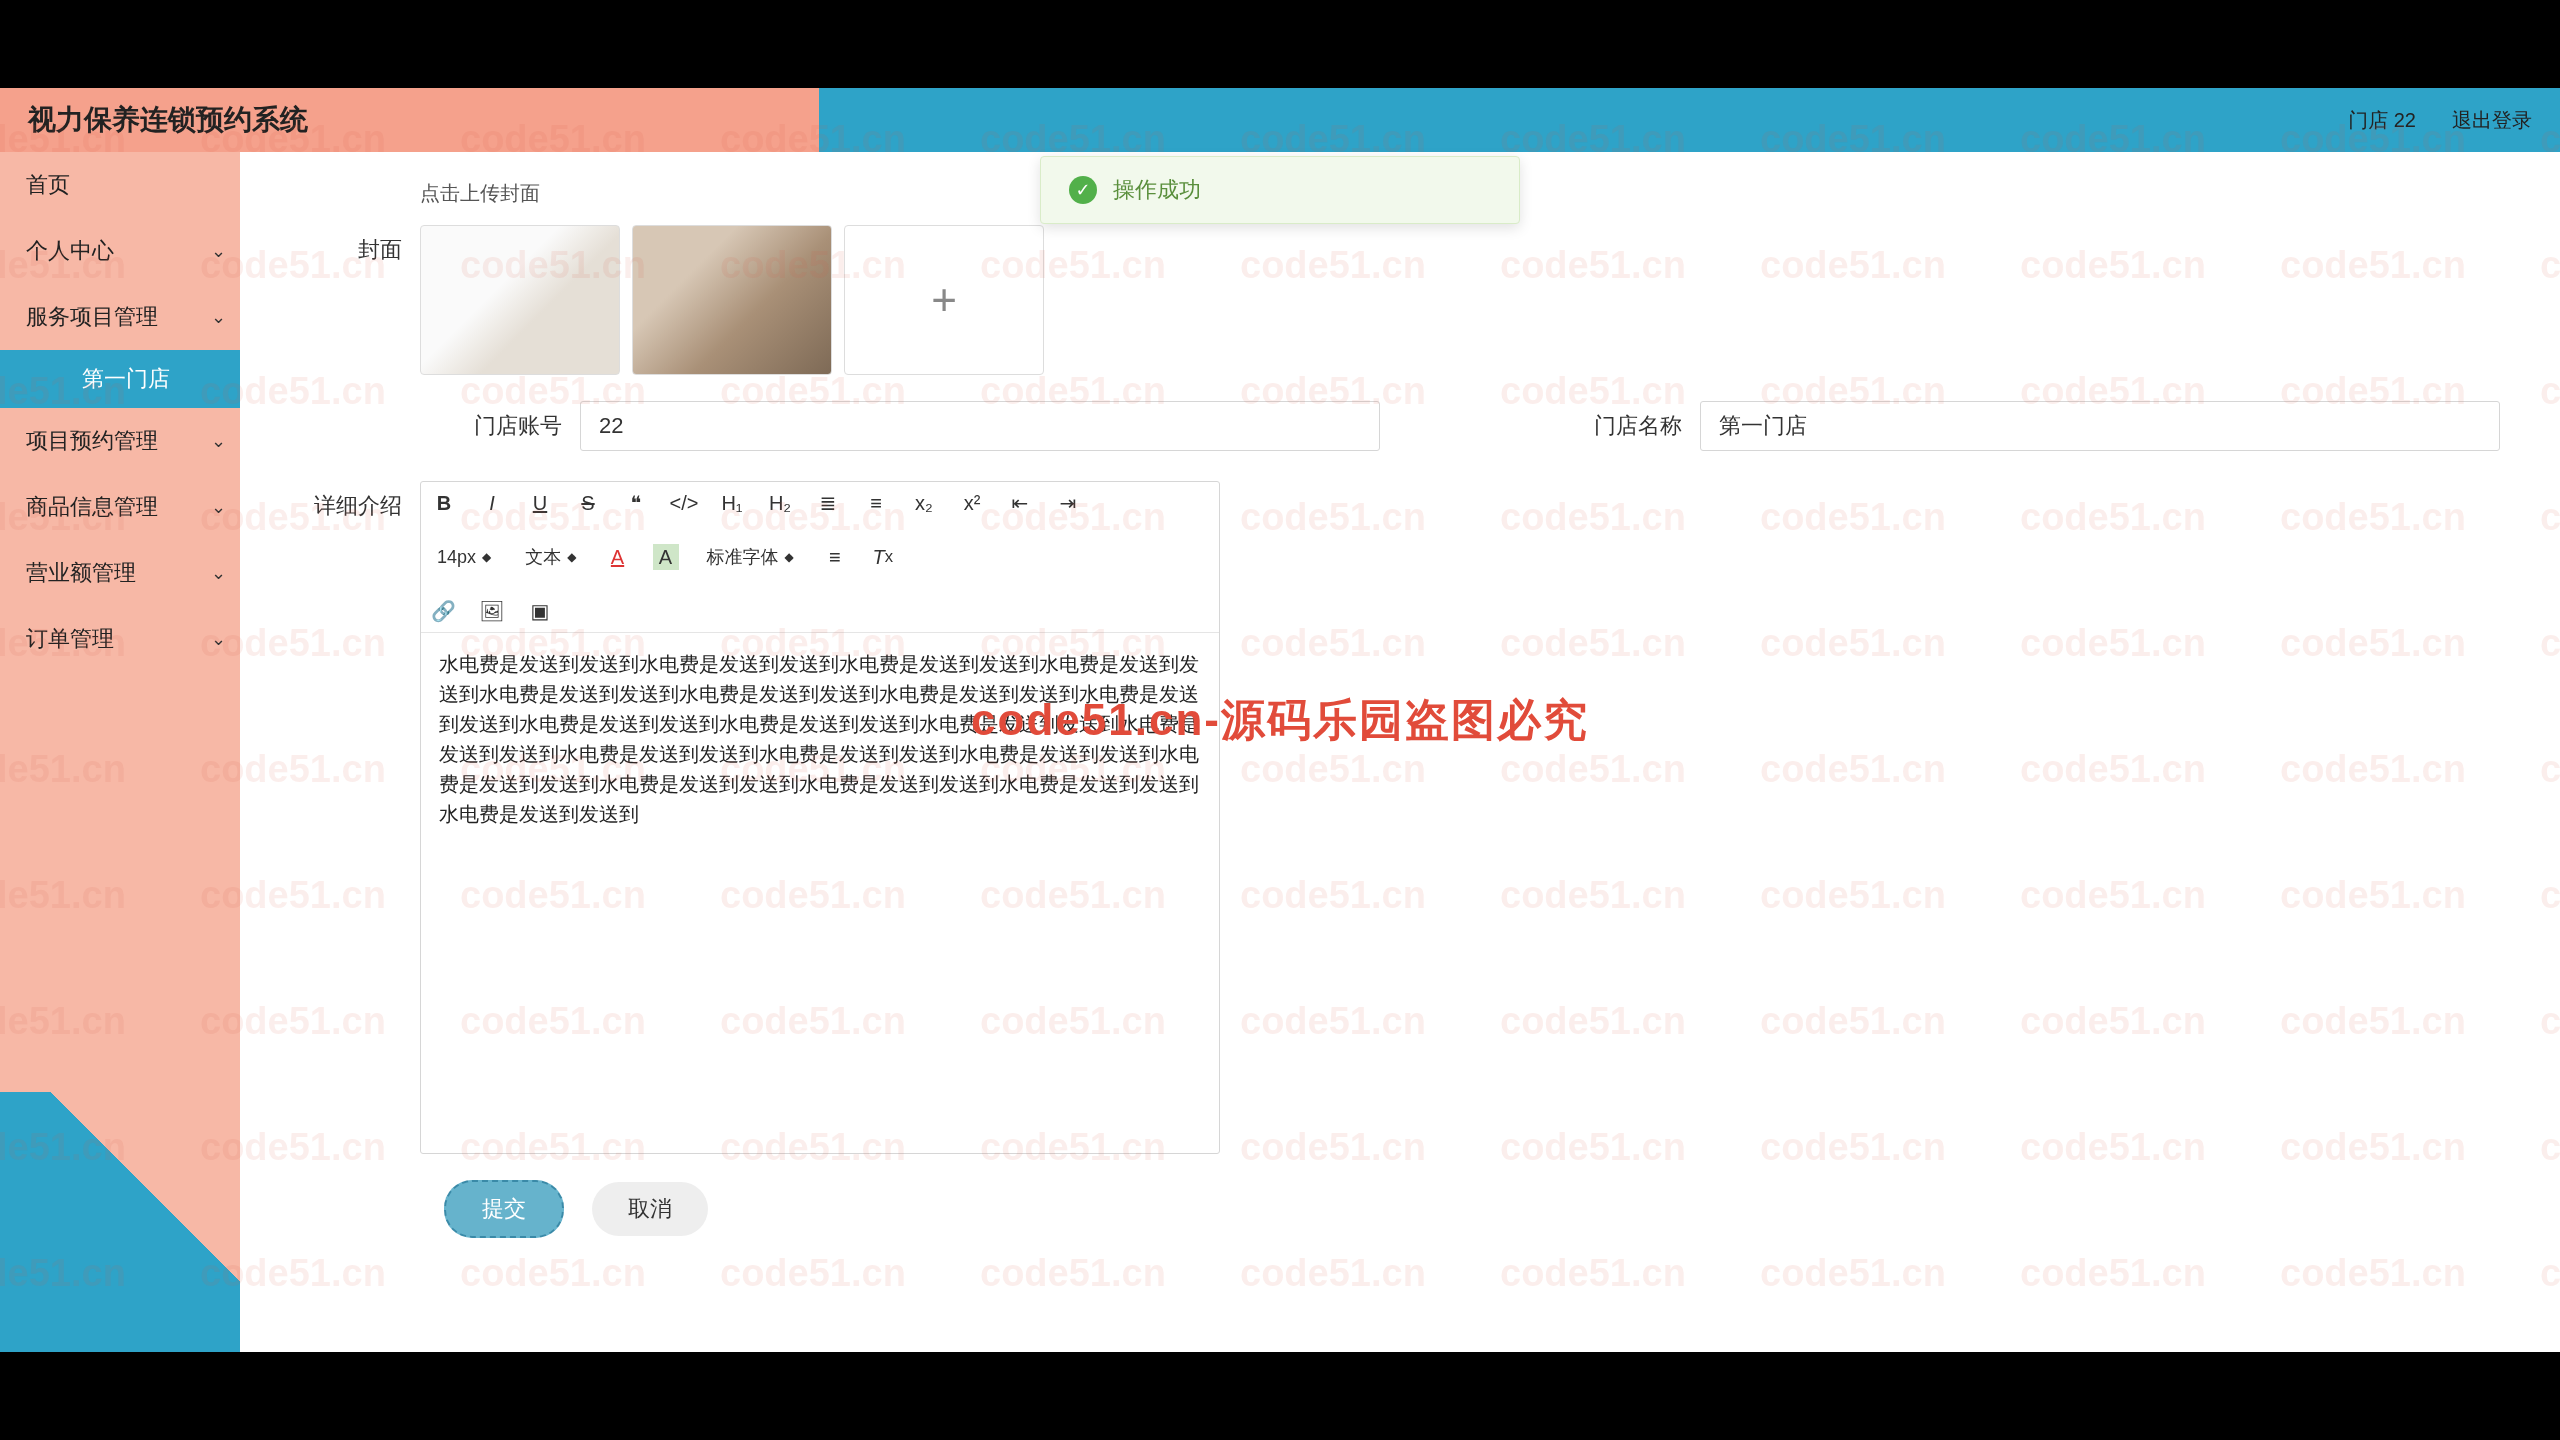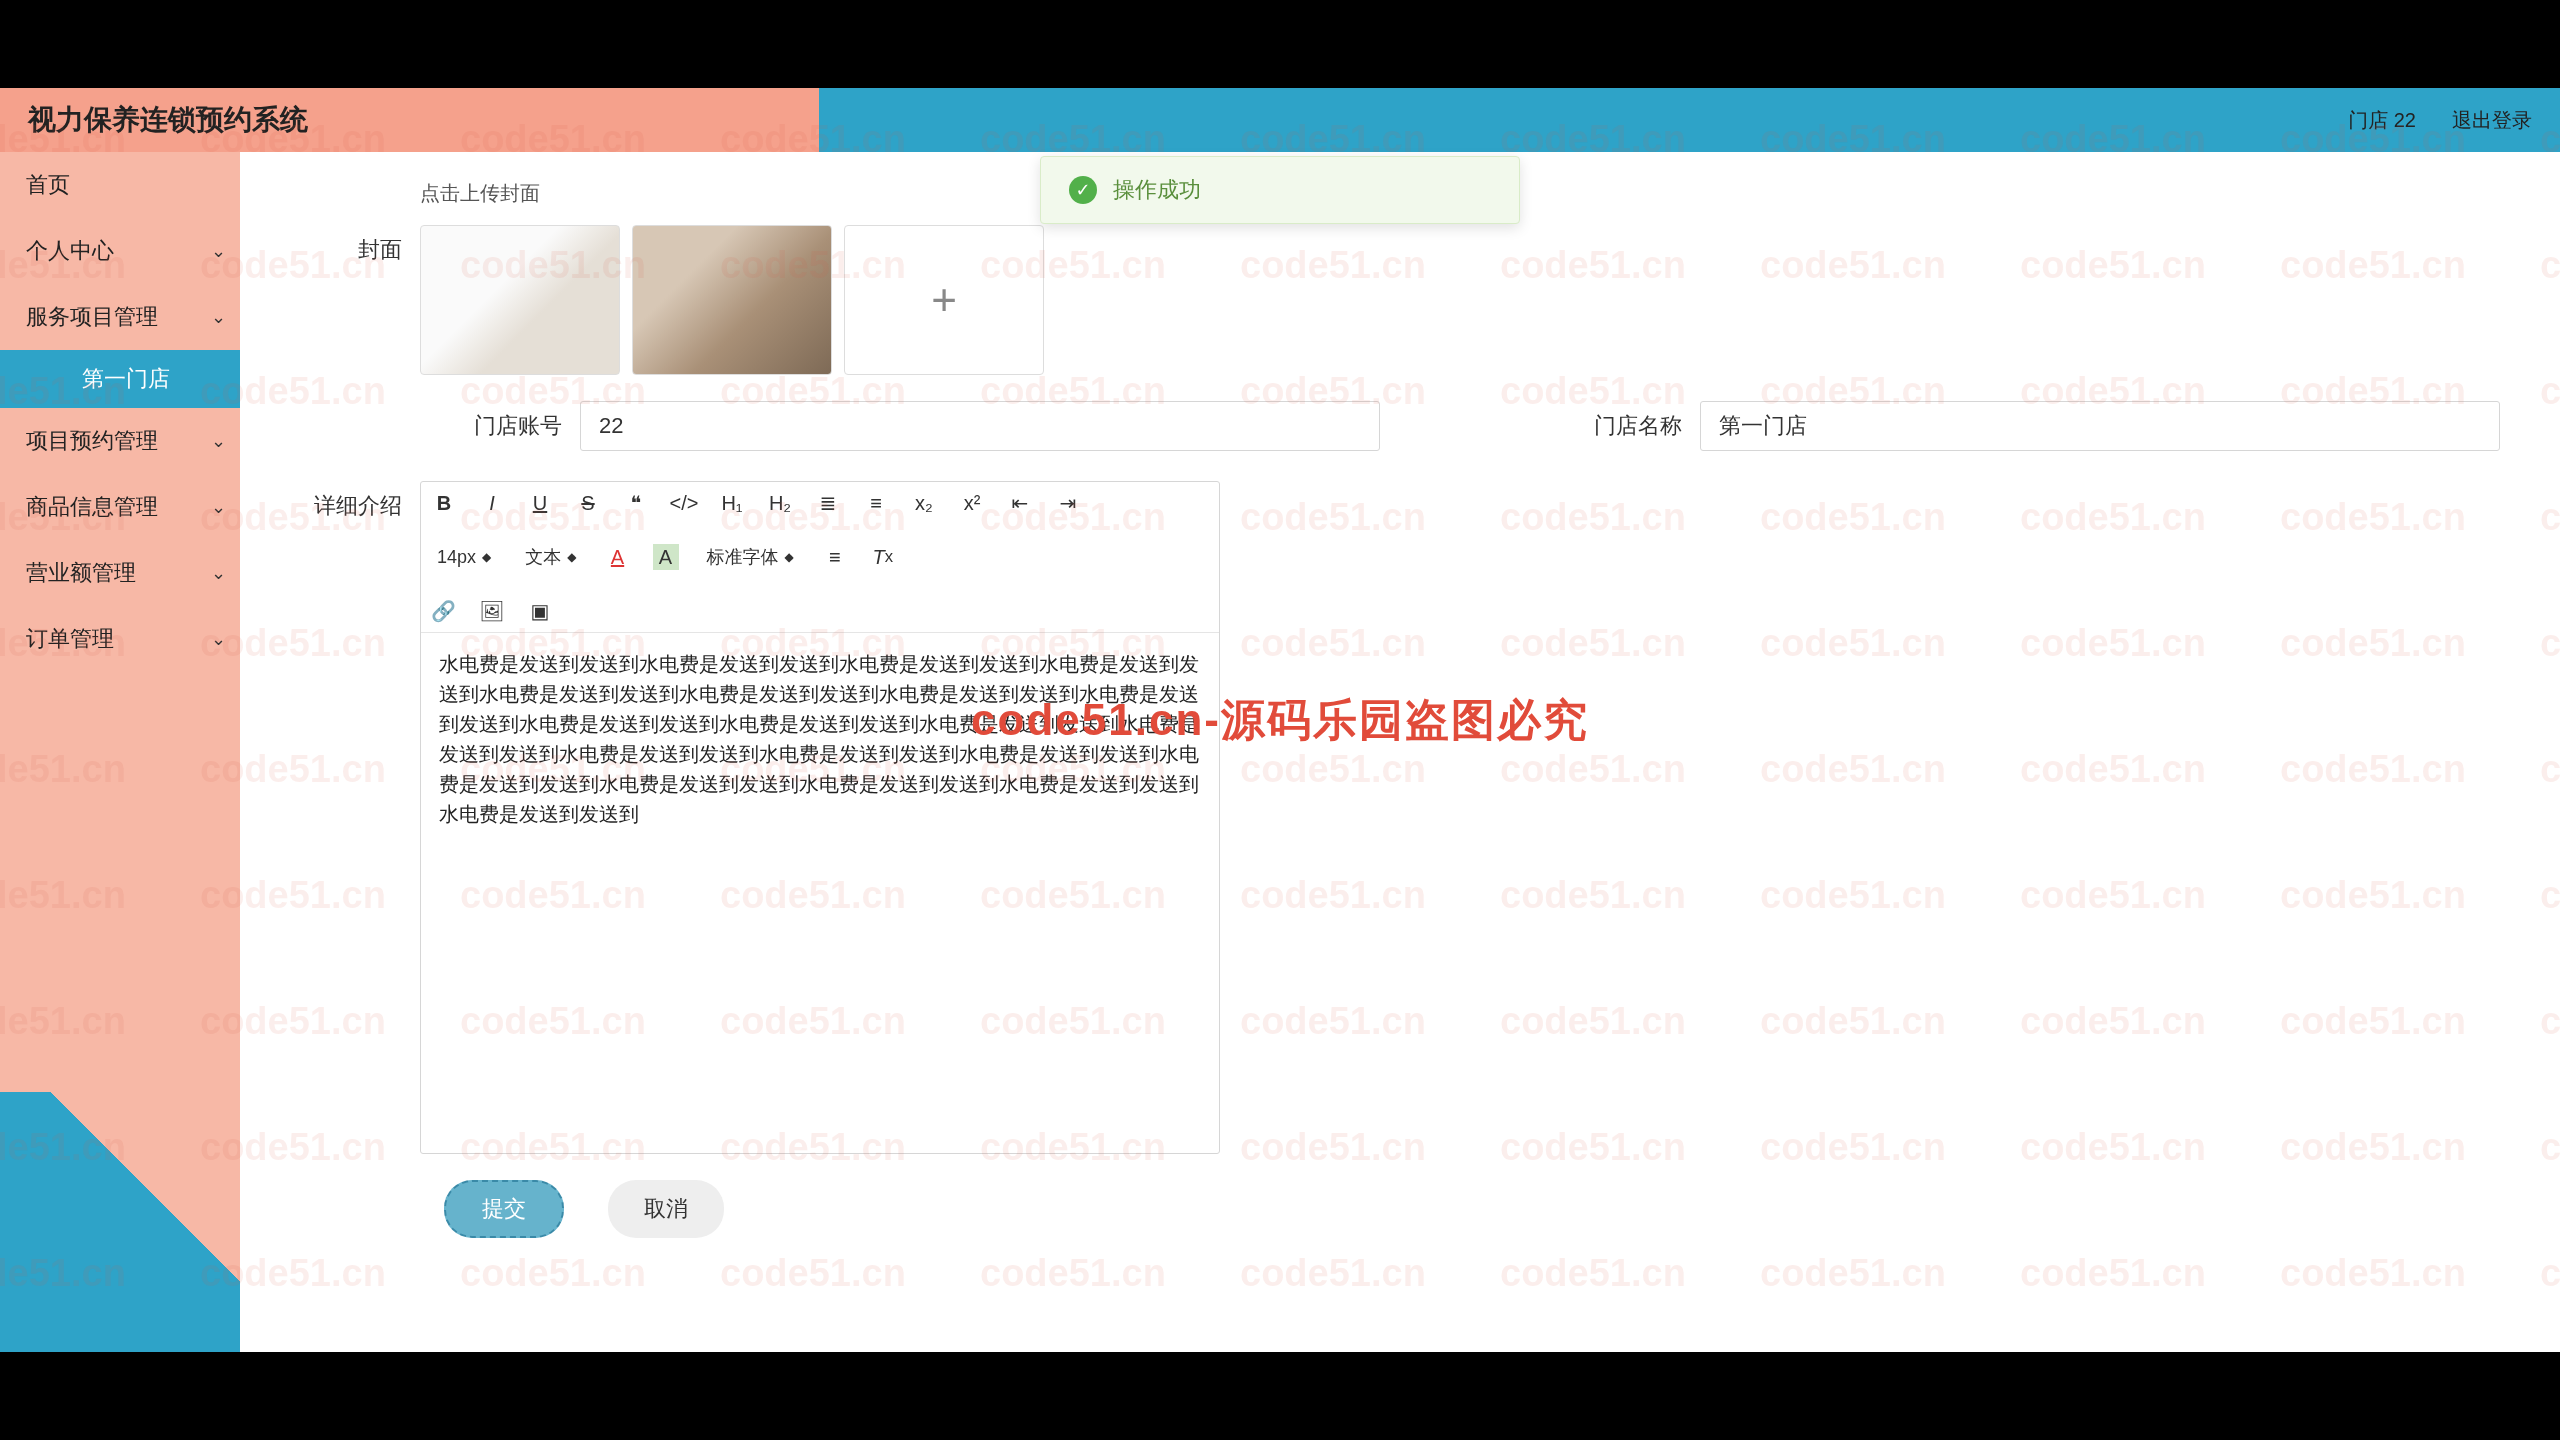--- a/index.html
+++ b/index.html
@@ -24,21 +24,21 @@
 .tip { font-size:20px; color:#555; padding-top:10px; }
 .field { width:800px; height:50px; border:1px solid #d6d6d6; border-radius:3px; padding:0 18px; font-size:22px; color:#333; }
 .half-row { display:flex; gap:200px; }
 .half-row .row { margin-top:0; }
 .editor { width:800px; border:1px solid #d6d6d6; border-radius:3px; display:flex; flex-direction:column; }
 .toolbar { border-bottom:1px solid #e5e5e5; padding:8px 10px; display:flex; flex-wrap:wrap; gap:14px 22px; align-items:center; }
 .tbtn { width:26px; height:26px; display:inline-flex; align-items:center; justify-content:center; font-size:20px; color:#333; cursor:pointer; }
 .tsel { display:inline-flex; align-items:center; gap:6px; font-size:18px; color:#333; padding:0 6px; }
 .tsel .caret { font-size:12px; }
 .ed-body { min-height:520px; padding:16px 18px; font-size:20px; line-height:1.5; color:#222; }
-.actions { display:flex; gap:44px; padding:26px 0 40px 144px; }
+.actions { display:flex; gap:28px; padding:26px 0 40px 144px;align-items:center; }
 .btn { padding:12px 36px; border-radius:28px; font-size:22px; border:none; cursor:pointer; }
 .btn-primary { background:#66b3cc; color:#fff; border:2px dashed #3a8aa8; }
 .btn-default { background:#eee; color:#333; }
 .toast { position:absolute; top:68px; left:50%; transform:translateX(-50%); min-width:480px; background:#f2f9ec; border:1px solid #d9ecc8; border-radius:4px; padding:18px 28px; display:flex; align-items:center; gap:16px; font-size:22px; color:#5a8f3c; box-shadow:0 4px 14px rgba(0,0,0,.12); }
 .toast .ok { width:28px; height:28px; border-radius:50%; background:#52b04a; color:#fff; display:flex; align-items:center; justify-content:center; font-size:18px; }
 .wm { position:absolute; inset:0; pointer-events:none; overflow:hidden; }
 .wm span { position:absolute; color:rgba(215,90,70,.10); font-size:38px; font-weight:600; white-space:nowrap; }
 .wm-center { position:absolute; left:50%; top:50%; transform:translate(-50%,-50%); color:#e14b3a; font-size:44px; font-weight:700; letter-spacing:2px; pointer-events:none; }
 .corner { position:absolute; left:0; bottom:0; width:360px; height:260px; background:linear-gradient(45deg,#2ea3c8 50%,transparent 50%); }
 </style>

